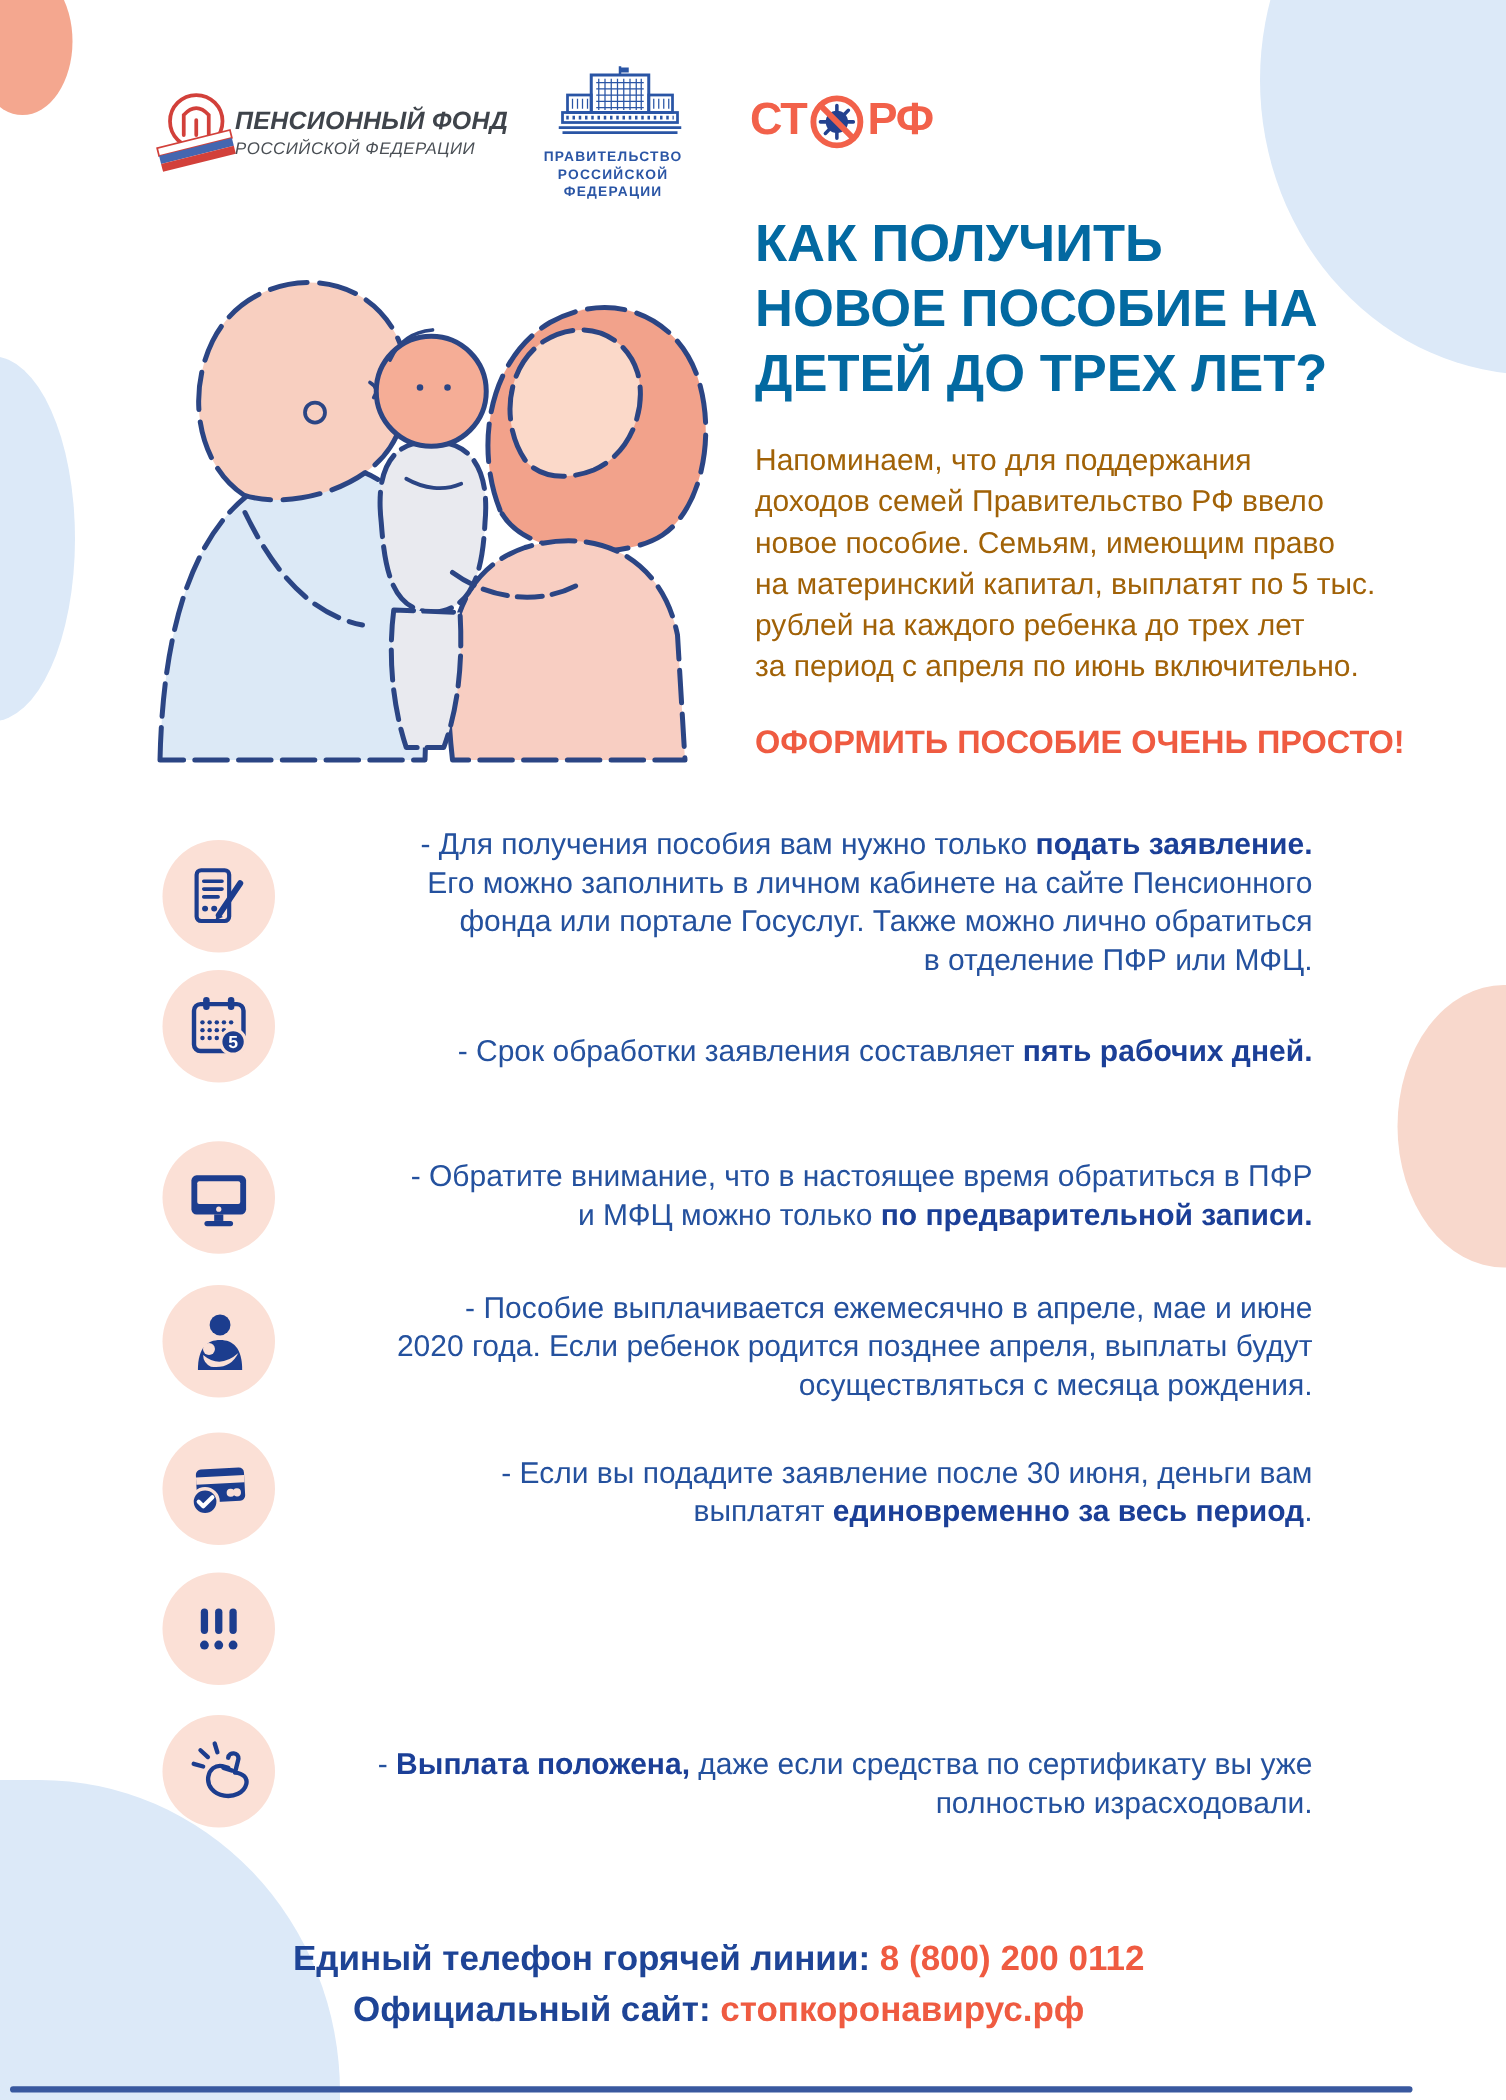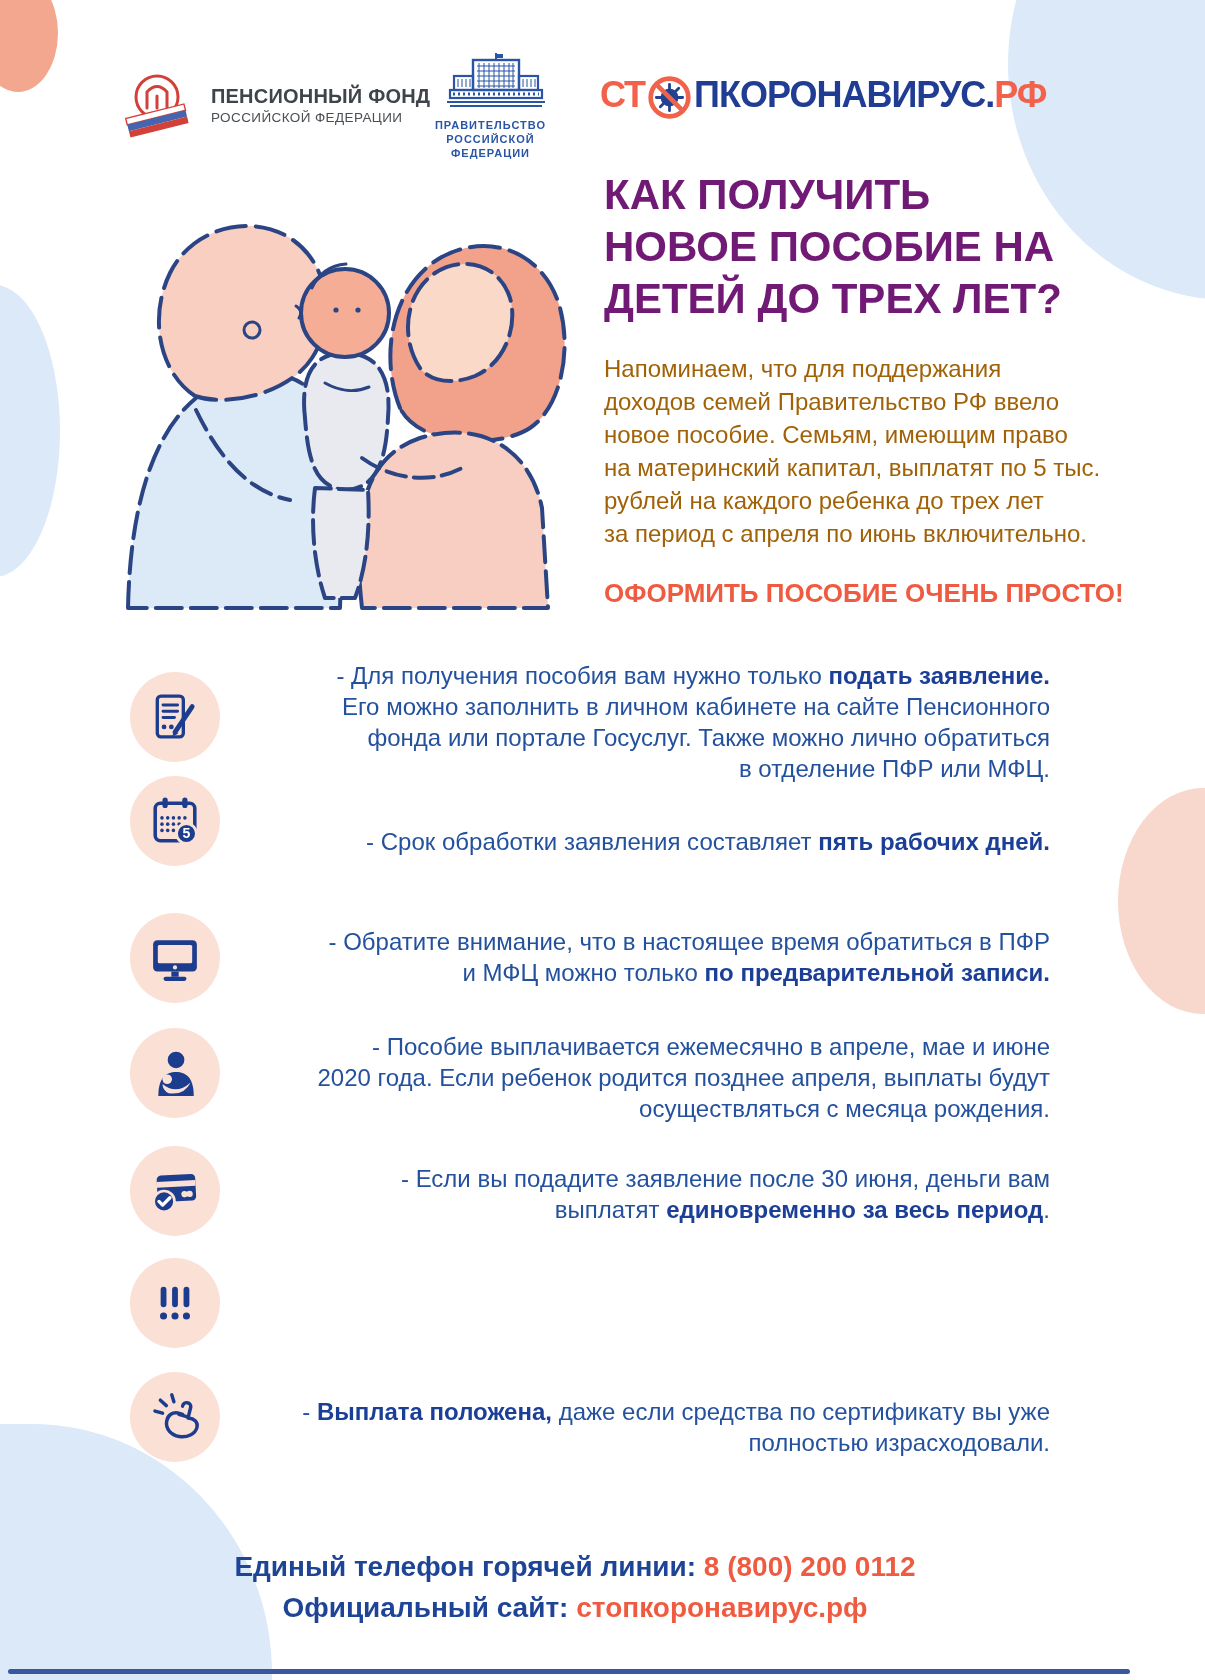--- a/index.html
+++ b/index.html
@@ -11,34 +11,34 @@
   .blob-top-left{left:-22px;top:-26px;width:80px;height:118px;border-radius:50%;background:#f4a78f;}
   .blob-left-blue{left:-72px;top:285px;width:132px;height:292px;border-radius:50%;background:#dce9f8;}
   .blob-top-right{left:1008px;top:-172px;width:442px;height:472px;border-radius:50%;background:#dce9f8;}
   .blob-right-peach{left:1118px;top:788px;width:170px;height:226px;border-radius:50%;background:#f8d8cc;}
   .blob-bottom-left{left:0;top:1424px;width:272px;height:256px;background:#dce9f8;
                     border-top-right-radius:240px 250px;}
   .bottom-bar{position:absolute;left:8px;top:1669px;width:1122px;height:5px;border-radius:3px;background:#39589f;}
 
   
   .pfr-logo{position:absolute;left:126px;top:70px;display:flex;align-items:center;}
-  .pfr-text{margin-left:23px;color:#3f444b;}
+  .pfr-text{margin-left:0;color:#3f444b;font-style:italic;}
   .pfr-line1{font-size:20px;font-weight:bold;letter-spacing:.2px;}
   .pfr-line2{font-size:13.5px;letter-spacing:.4px;margin-top:2px;color:#4a4f55;}
   .gov-logo{position:absolute;left:418px;top:52px;width:128px;display:flex;flex-direction:column;align-items:flex-end;}
   .gov-text{margin-top:4px;text-align:center;color:#2a55a5;font-size:11px;font-weight:bold;
             letter-spacing:1px;line-height:14px;}
   .sc-logo{position:absolute;left:600px;top:74px;display:flex;
            font-weight:800;font-size:36px;letter-spacing:-1px;white-space:nowrap;}
   .sc-orange{color:#f2614a;}
   .sc-blue{color:#203c93;}
   .sc-virus{margin:0 1px;}
 
   
-  .hero-title{position:absolute;left:604px;top:169px;width:470px;color:#701a75;
+  .hero-title{position:absolute;left:604px;top:169px;width:470px;color:#0369a1;
               font-size:42px;line-height:52px;font-weight:bold;white-space:pre-line;}
   .hero-intro{position:absolute;left:604px;top:352px;width:520px;color:#a16207;
               font-size:24px;line-height:33px;white-space:pre-line;}
   .hero-subtitle{position:absolute;left:604px;top:578px;width:520px;color:#ef5b41;
                  font-size:26px;font-weight:bold;}
 
   
   .item{position:absolute;left:130px;width:920px;}
   .item-icon{position:absolute;left:0;width:90px;height:90px;border-radius:50%;background:#fbe0d6;
              display:flex;align-items:center;justify-content:center;}
@@ -121,21 +121,20 @@
     <span class="sc-virus">
       <svg width="47" height="47" viewBox="0 0 50 50">
         <circle cx="25" cy="25" r="9.5" fill="#23418f"></circle>
         <g stroke="#23418f" stroke-width="3" stroke-linecap="round">
           <path d="M25 11v5M25 34v5M11 25h5M34 25h5M15.2 15.2l3.5 3.5M31.3 31.3l3.5 3.5M34.8 15.2l-3.5 3.5M18.7 31.3l-3.5 3.5"></path>
         </g>
         <circle cx="25" cy="25" r="20" fill="none" stroke="#f2614a" stroke-width="5"></circle>
         <path d="M11 11 39 39" stroke="#f2614a" stroke-width="5" stroke-linecap="round"></path>
       </svg>
     </span>
-    <span class="sc-blue">ПКОРОНАВИРУС.</span>
     <span class="sc-orange">РФ</span>
   </div>
 
   <div class="family">
     <svg width="470" height="450" viewBox="0 0 470 450">
       <g stroke="#2b4584" stroke-width="4" stroke-linecap="round" stroke-linejoin="round">
 
         <path d="M28 450C30 360 48 280 96 240c44-35 104-35 129 10 15 28 19 80 15 200z" fill="#dce9f6" stroke-dasharray="26 9"></path>
         <path d="M95 238C60 215 48 160 70 115 92 70 150 55 190 80c38 24 48 80 22 120-22 34-82 50-117 38z" fill="#f8cfc0" stroke-dasharray="30 10"></path>
         <circle cx="152" cy="172" r="8" fill="none" stroke-width="3"></circle>

